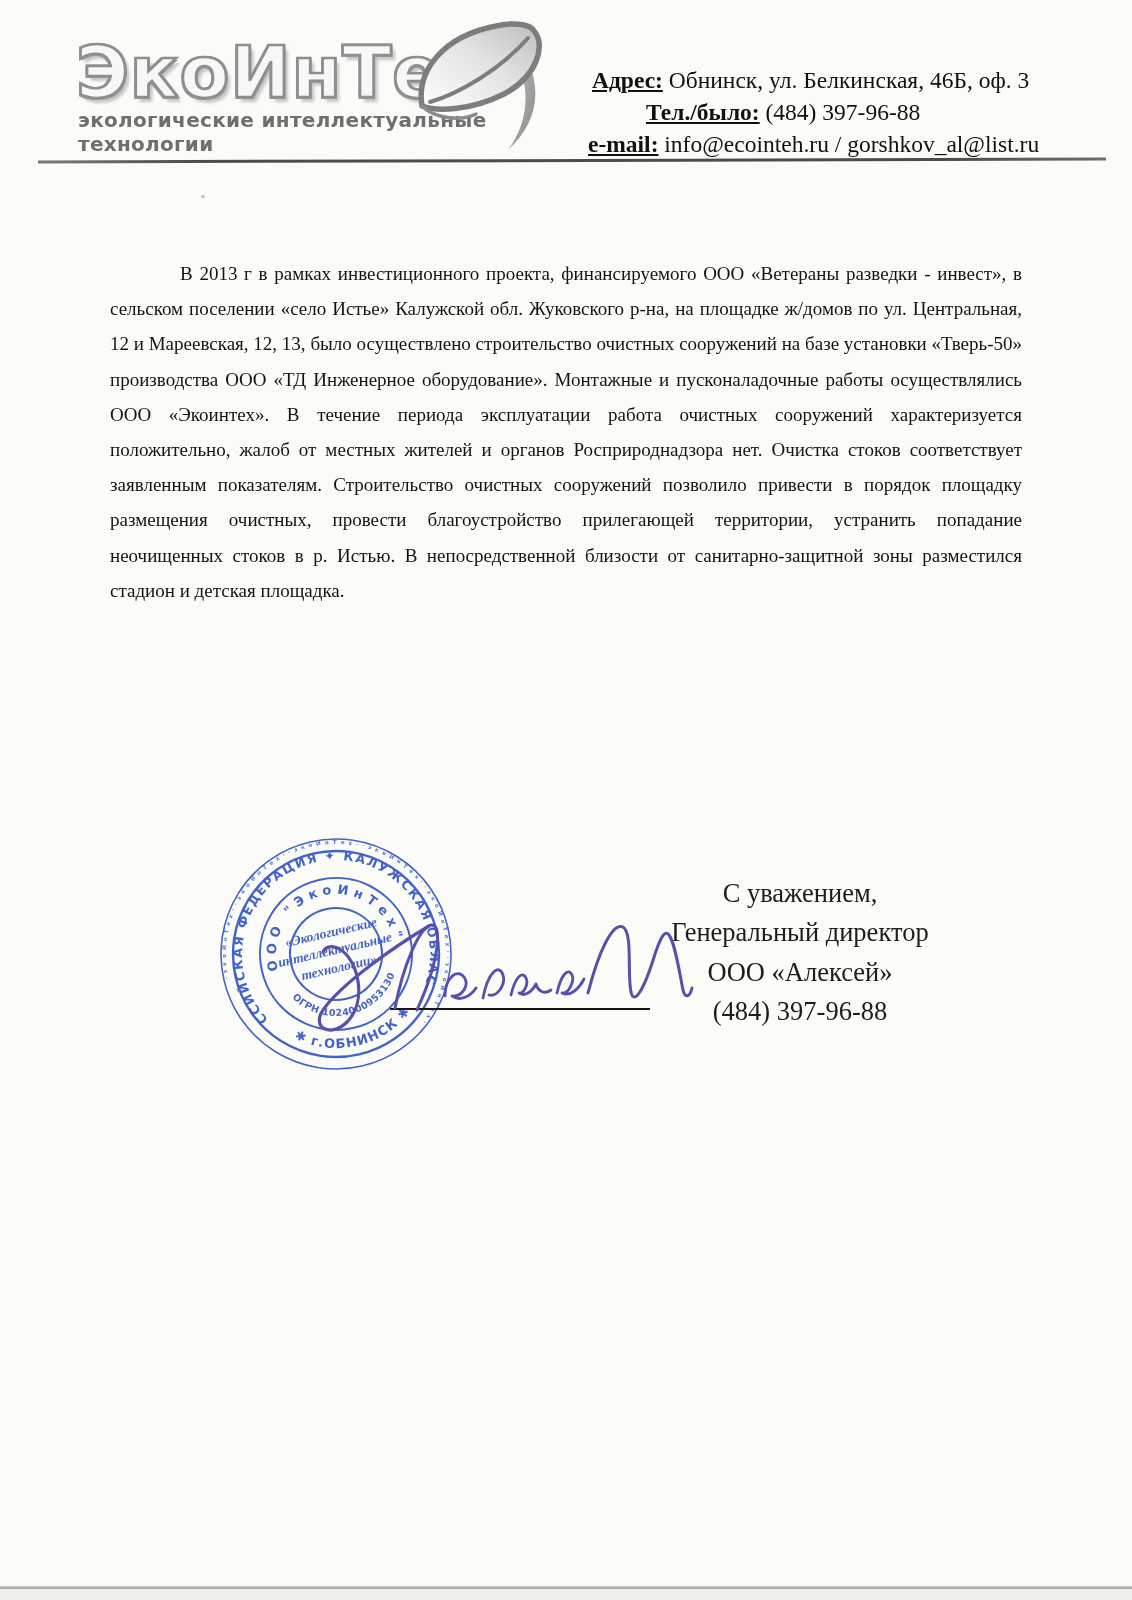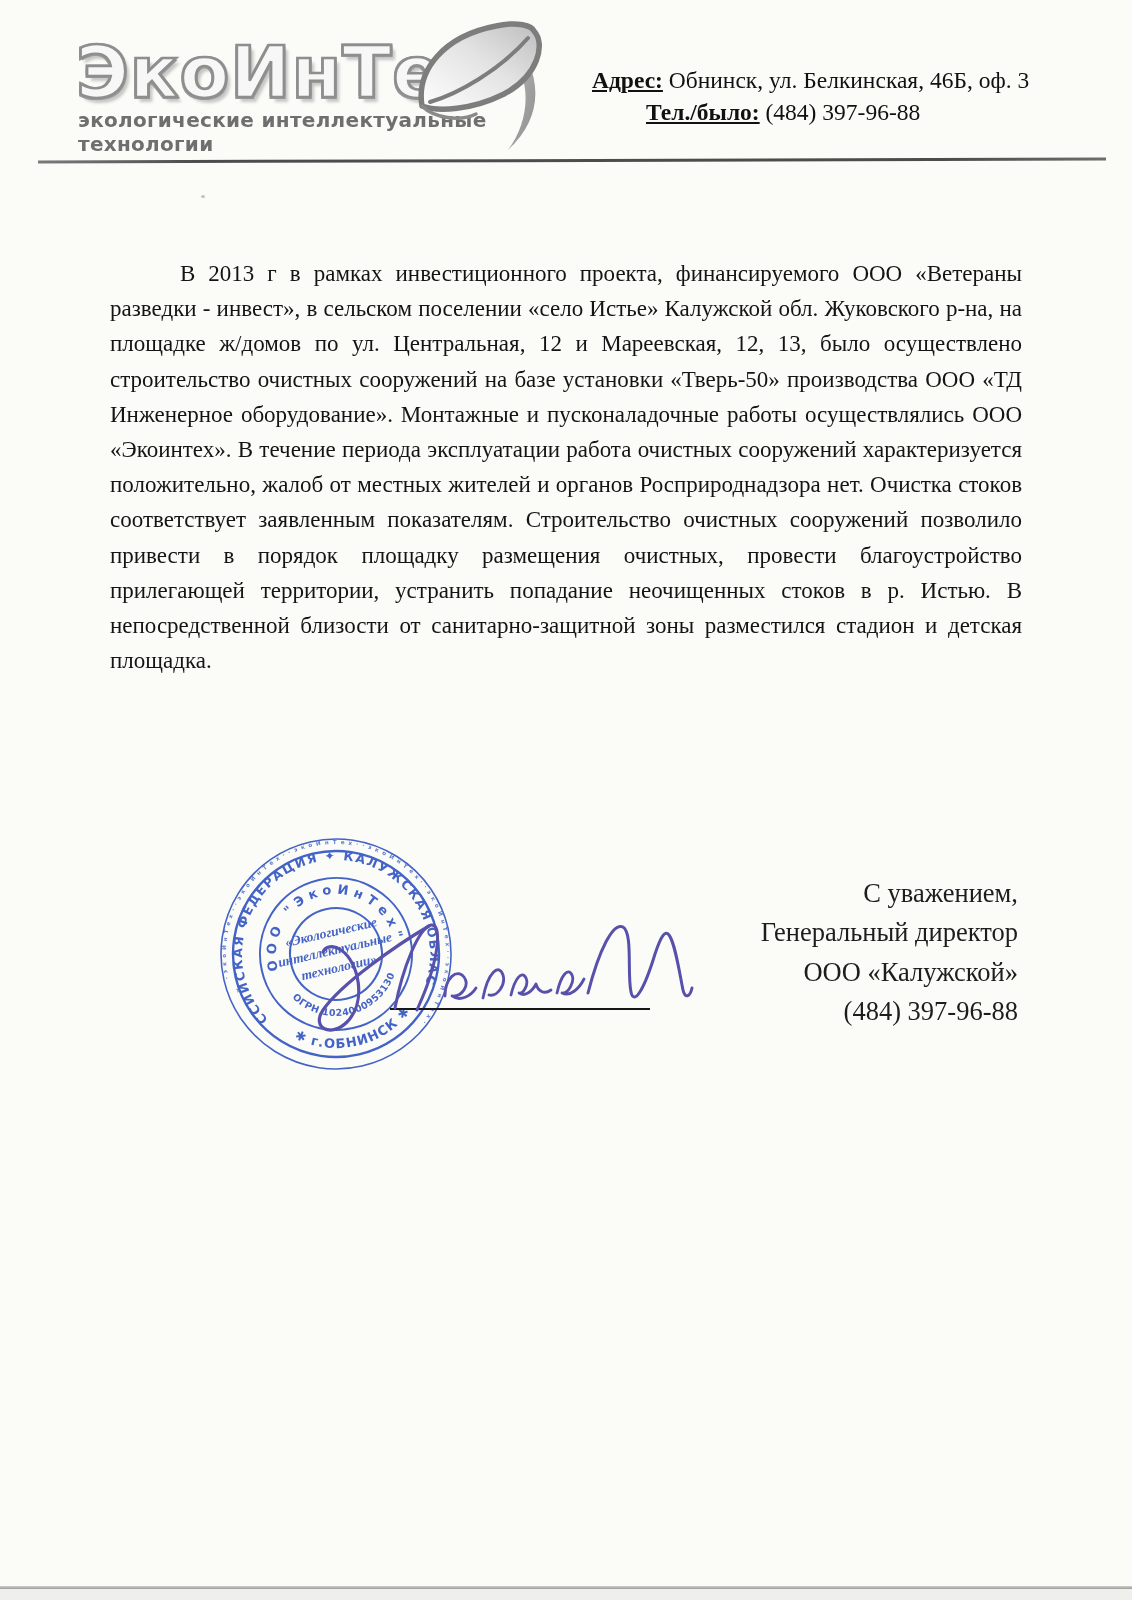--- a/index.html
+++ b/index.html
@@ -56,21 +56,21 @@
   }
 
   .scan-speck {
     left:201px; top:195px; width:4px; height:3px;
     background:#8f8f8f; border-radius:50%; opacity:.55;
   }
 
   
   .letter-body {
     left:110px; top:256px; width:912px;
-    font-size:23px; line-height:35.2px;
+    font-size:19px; line-height:35.2px;
     text-align:justify;
     text-indent:70px;
     color:#141414;
   }
 
   
   .stamp {
     left:216px; top:834px; width:240px; height:240px;
     transform:rotate(-13deg);
     opacity:.88;
@@ -93,23 +93,23 @@
 
   
   .sig-underline {
     left:390px; top:1008px; width:260px; height:2.2px;
     background:#161616; z-index:2;
   }
   .signature-svg { left:283px; top:898px; width:412px; height:148px; z-index:3; }
 
   
   .closing {
-    left:540px; top:874px; width:478px;
+    left:561px; top:874px; width:478px;
     font-size:26.5px; line-height:39.3px;
-    text-align:right; color:#1d1d1d;
+    text-align:center; color:#1d1d1d;
     z-index:2;
   }
 
   
   .scan-bottom-edge {
     left:0; top:1586px; width:1132px; height:3px;
     background:linear-gradient(180deg,#cfcfcd,#9c9c9a);
   }
   .scan-bottom-strip {
     left:0; top:1589px; width:1132px; height:11px;
@@ -143,20 +143,24 @@
 
 <div class="abs contact">
   <div class="l1">
     <span class="lbl">Адрес:</span>
     <span>Обнинск, ул. Белкинская, 46Б, оф. 3</span>
   </div>
   <div class="l2">
     <span class="lbl">Тел./было:</span>
     <span>(484) 397-96-88</span>
   </div>
+  <div class="l3">
+    <span class="lbl">e-mail:</span>
+    <span>info@ecointeh.ru / gorshkov_al@list.ru</span>
+  </div>
 </div>
 
 <div class="abs header-rule"></div>
 <div class="abs scan-speck"></div>
 
 <div class="abs letter-body">В 2013 г в рамках инвестиционного проекта, финансируемого ООО «Ветераны разведки - инвест», в сельском поселении «село Истье» Калужской обл. Жуковского р-на, на площадке ж/домов по ул. Центральная, 12 и Мареевская, 12, 13, было осуществлено строительство очистных сооружений на базе установки «Тверь-50» производства ООО «ТД Инженерное оборудование». Монтажные и пусконаладочные работы осуществлялись ООО «Экоинтех». В течение периода эксплуатации работа очистных сооружений характеризуется положительно, жалоб от местных жителей и органов Росприроднадзора нет. Очистка стоков соответствует заявленным показателям. Строительство очистных сооружений позволило привести в порядок площадку размещения очистных, провести благоустройство прилегающей территории, устранить попадание неочищенных стоков в р. Истью. В непосредственной близости от санитарно-защитной зоны разместился стадион и детская площадка.</div>
 
 <svg class="abs stamp" viewBox="0 0 240 240" xmlns="http://www.w3.org/2000/svg">
   <defs>
     <path id="arcOuterTop" d="M 38.6,167 A 94,94 0 1 1 201.4,167"></path>
@@ -192,18 +196,18 @@
     <path stroke-width="3.2" d="M 146,28 C 112,48 58,86 40,112 C 28,130 48,140 64,124 C 84,104 76,64 58,52 C 50,46 42,49 40,54"></path>
     <path stroke-width="3" d="M 112,110 C 120,68 136,30 148,27 C 158,25 156,52 146,82 C 141,97 136,107 134,112"></path>
     <path stroke-width="2.8" d="M 162,98 C 162,80 174,70 181,79 C 187,87 179,99 169,98 C 177,104 188,98 193,90 M 200,100 C 205,74 216,65 220,77 C 223,87 214,99 206,97 M 228,97 C 232,80 239,72 243,80 C 246,87 240,96 236,95 C 241,99 249,94 253,86 C 255,93 261,97 268,92 M 274,95 C 278,77 285,69 289,77 C 292,84 285,96 279,95 C 287,99 296,91 301,81"></path>
     <path stroke-width="3" d="M 305,95 C 316,52 330,24 340,29 C 350,35 344,76 348,94 C 351,108 361,92 372,56 C 378,38 382,32 386,37 C 392,45 396,72 400,92 C 402,101 407,99 409,90"></path>
   </g>
 </svg>
 
 <div class="abs closing">
   <div>С уважением,</div>
   <div>Генеральный директор</div>
-  <div>ООО «Калужской»</div>
+  <div>ООО «Алексей»</div>
   <div>(484) 397-96-88</div>
 </div>
 
 <div class="abs scan-bottom-edge"></div>
 <div class="abs scan-bottom-strip"></div>
 
 </body></html>

